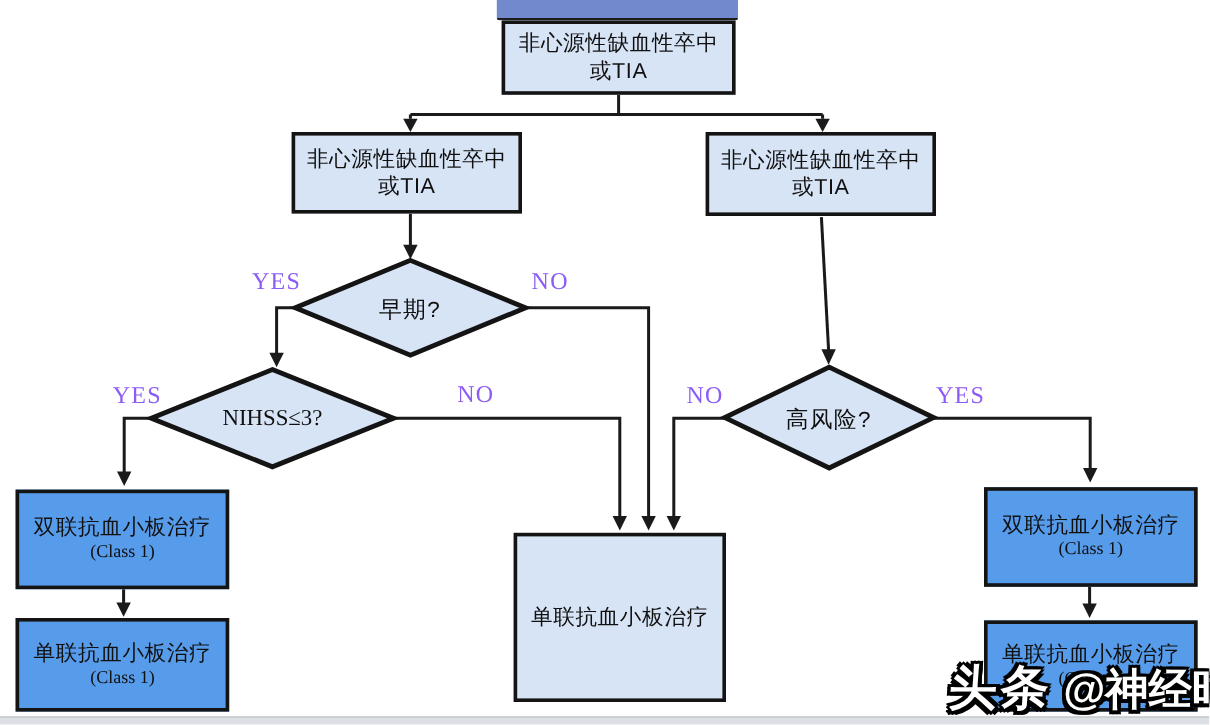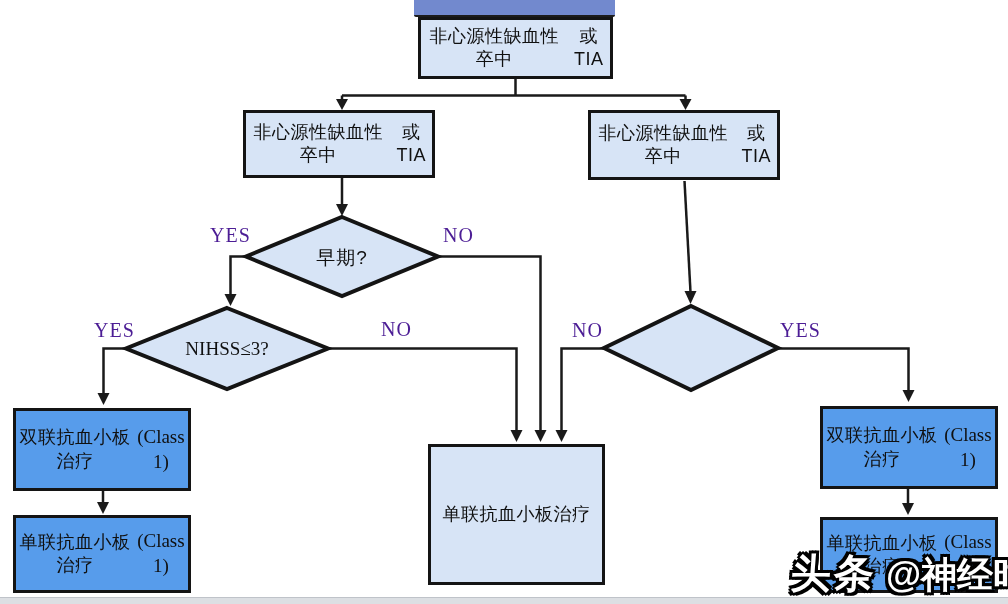--- a/index.html
+++ b/index.html
@@ -7,33 +7,33 @@
     position:relative;width:1008px;height:604px;background:#ffffff;overflow:hidden;
     font-family:"Liberation Sans","DejaVu Sans",sans-serif;color:#101010;
   }
   .top-bar{
     position:absolute;left:414px;top:0;width:201px;height:15px;
     background:#7289ce;border-bottom:2px solid #1c1c1c;border-radius:0 0 2px 2px;
   }
   .wires{position:absolute;left:0;top:0;}
   .box{
     position:absolute;box-sizing:border-box;border:3px solid #141414;
-    display:flex;flex-direction:row;align-items:center;justify-content:center;
+    display:flex;flex-direction:column;align-items:center;justify-content:center;
     text-align:center;line-height:1.3;font-size:18px;letter-spacing:0.5px;
   }
   .light{background:#d7e4f6;}
   .accent{background:#579ceb;text-align:center;}
-  .class-line{font-family:"Liberation Serif","DejaVu Serif",serif;font-size:19px;letter-spacing:0;}
+  .class-line{font-family:"Liberation Serif","DejaVu Serif",serif;font-size:15px;letter-spacing:0;}
   .dlabel{
-    position:absolute;width:160px;text-align:center;font-size:19px;letter-spacing:1px;
+    position:absolute;width:160px;text-align:center;font-size:19px;letter-spacing:1px;font-family:Liberation Mono, monospace;
   }
   .dlabel.serif{font-family:"Liberation Serif","DejaVu Serif",serif;letter-spacing:0;}
   .elabel{
     position:absolute;font-family:"Liberation Serif","DejaVu Serif",serif;
-    font-size:20px;color:#4c1d95;letter-spacing:1px;
+    font-size:20px;color:#8b5cf6;letter-spacing:1px;
   }
   .watermark{
     position:absolute;left:791px;top:546px;display:flex;align-items:baseline;gap:9px;
     color:#ffffff;z-index:10;white-space:nowrap;
     text-shadow:-3px -3px 0 #000,3px -3px 0 #000,-3px 3px 0 #000,3px 3px 0 #000,
                 -3px 0 0 #000,3px 0 0 #000,0 -3px 0 #000,0 3px 0 #000;
   }
   .wm-brand{font-size:40px;font-weight:800;letter-spacing:3px;transform:skewX(-4deg);}
   .wm-handle{font-size:36px;font-weight:700;}
   .footer-strip{
@@ -93,20 +93,21 @@
     <span>或TIA</span>
   </div>
 
   <div class="box light" style="left:588px;top:110px;width:192px;height:70px;">
     <span>非心源性缺血性卒中</span>
     <span>或TIA</span>
   </div>
 
   <div class="dlabel" style="left:262px;top:245px;">早期?</div>
   <div class="dlabel serif" style="left:147px;top:338px;text-align:center;">NIHSS≤3?</div>
+  <div class="dlabel" style="left:611px;top:337px;">高风险?</div>
 
   <div class="elabel" style="left:210px;top:224px;">YES</div>
   <div class="elabel" style="left:443px;top:224px;">NO</div>
   <div class="elabel" style="left:94px;top:319px;">YES</div>
   <div class="elabel" style="left:381px;top:318px;">NO</div>
   <div class="elabel" style="left:572px;top:319px;">NO</div>
   <div class="elabel" style="left:780px;top:319px;">YES</div>
 
   <div class="box accent" style="left:13px;top:408px;width:178px;height:83px;">
     <span>双联抗血小板治疗</span>

